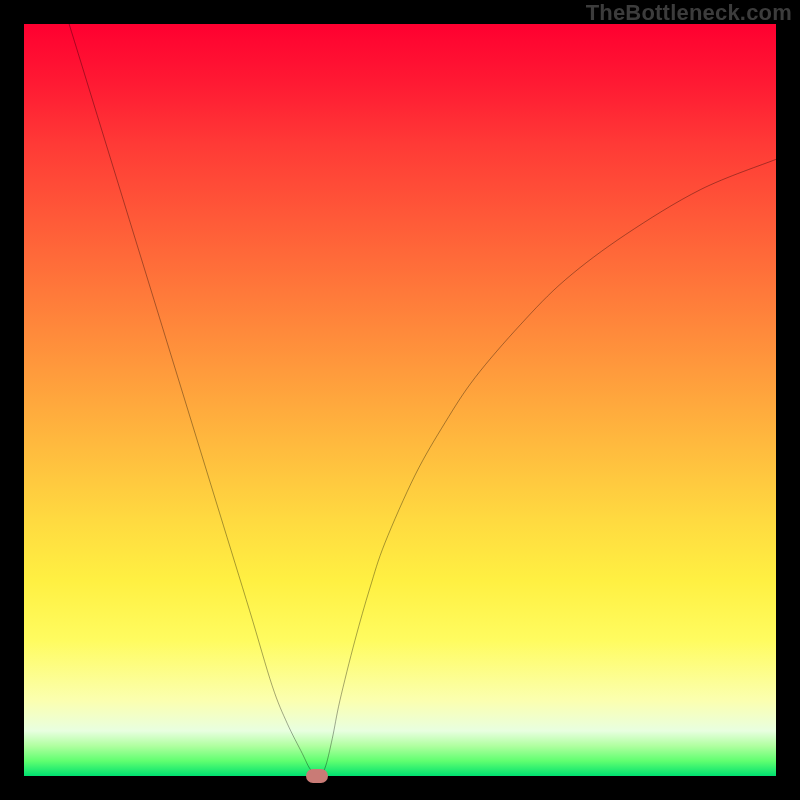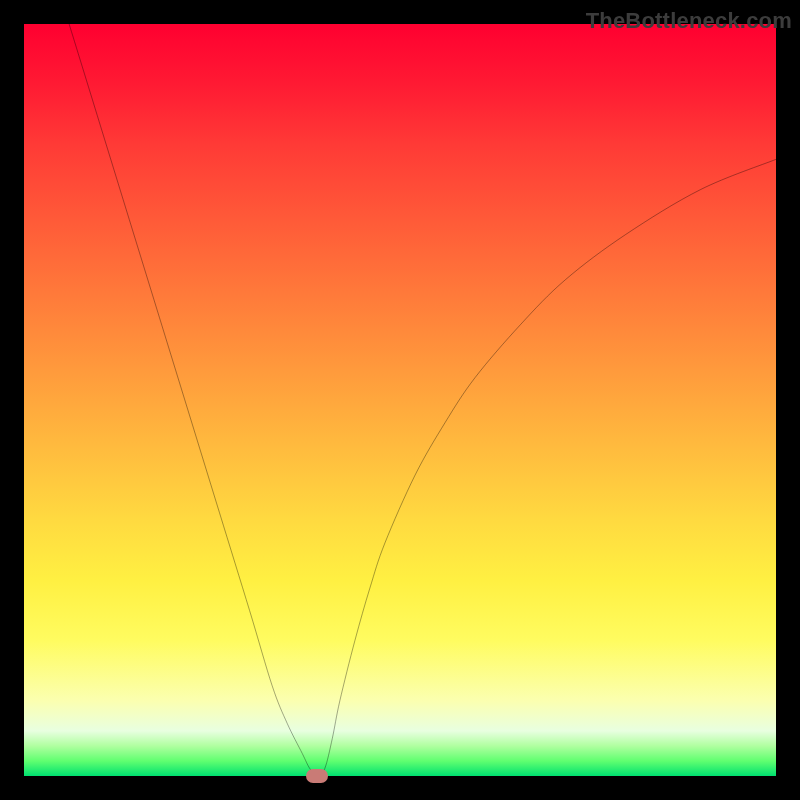--- a/index.html
+++ b/index.html
@@ -35,21 +35,21 @@
     );
   }
   .plot-area svg {
     position: absolute;
     left: 0; top: 0;
     width: 100%;
     height: 100%;
   }
   .watermark {
     position: absolute;
-    top: 8px;
+    top: 0;
     right: 8px;
     color: #3c3c3c;
     font: 600 22px Arial, Helvetica, sans-serif;
     letter-spacing: 0.2px;
   }
   .dot {
     position: absolute;
     width: 22px;
     height: 14px;
     border-radius: 7px;

